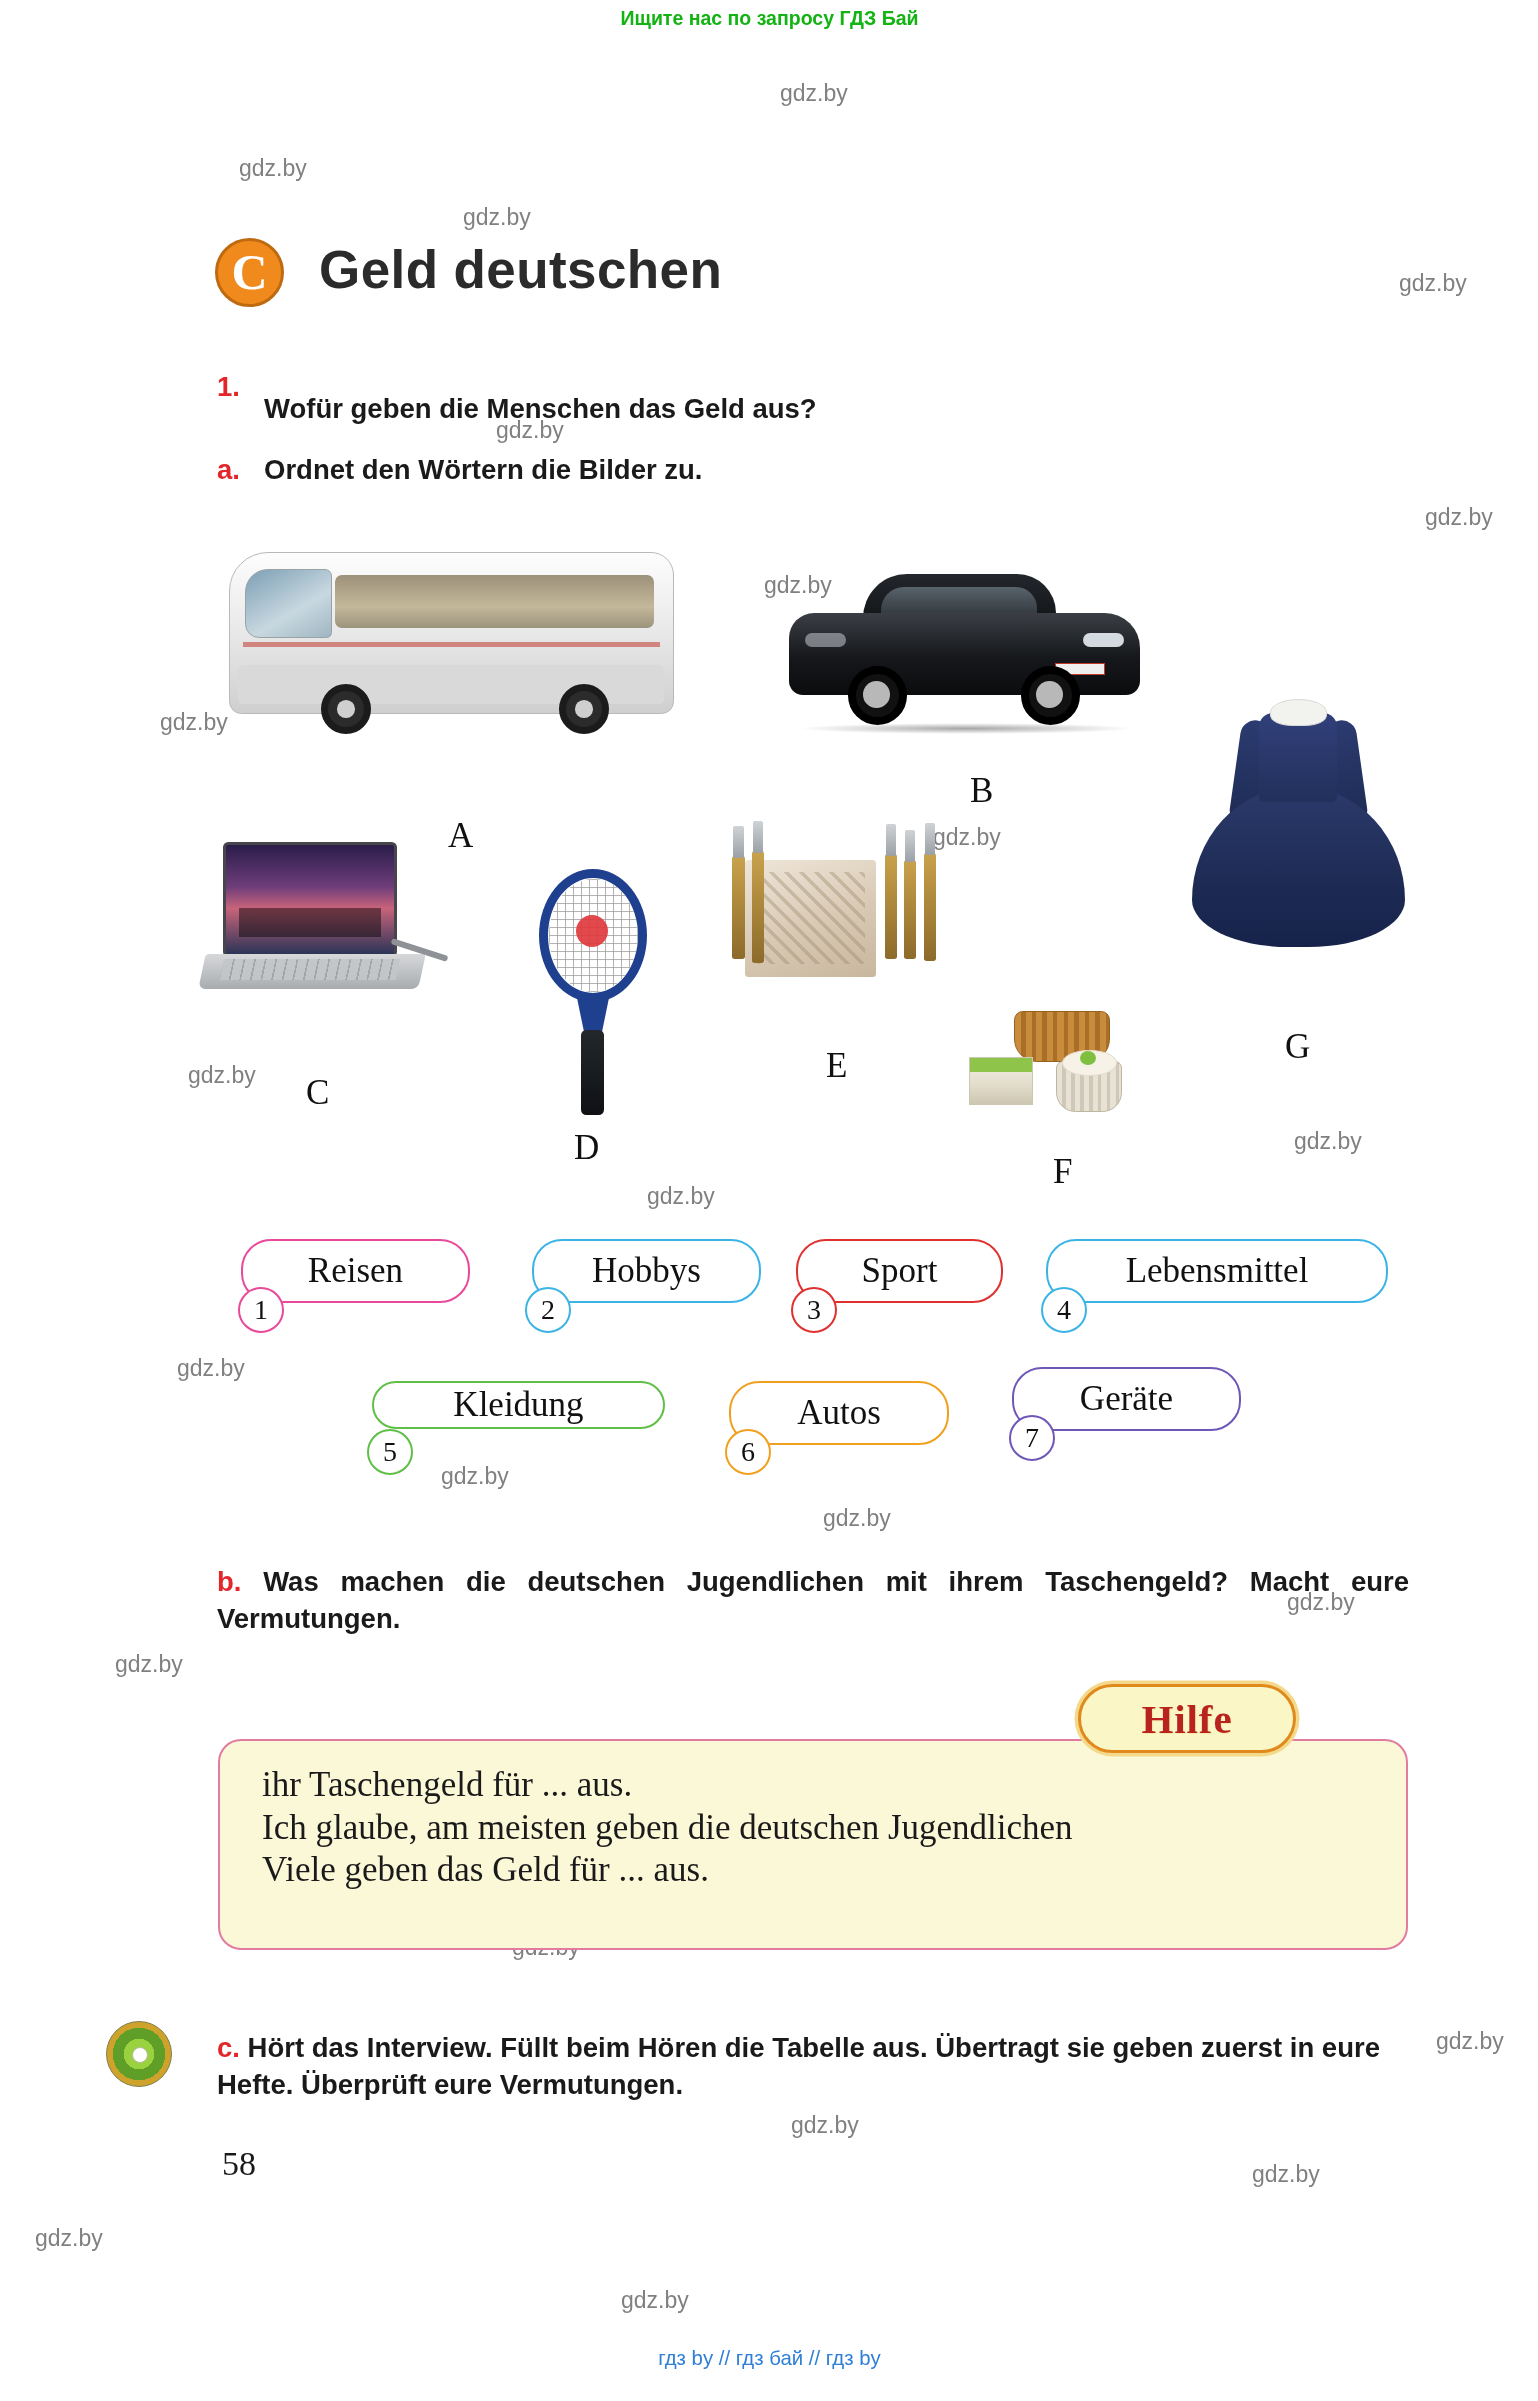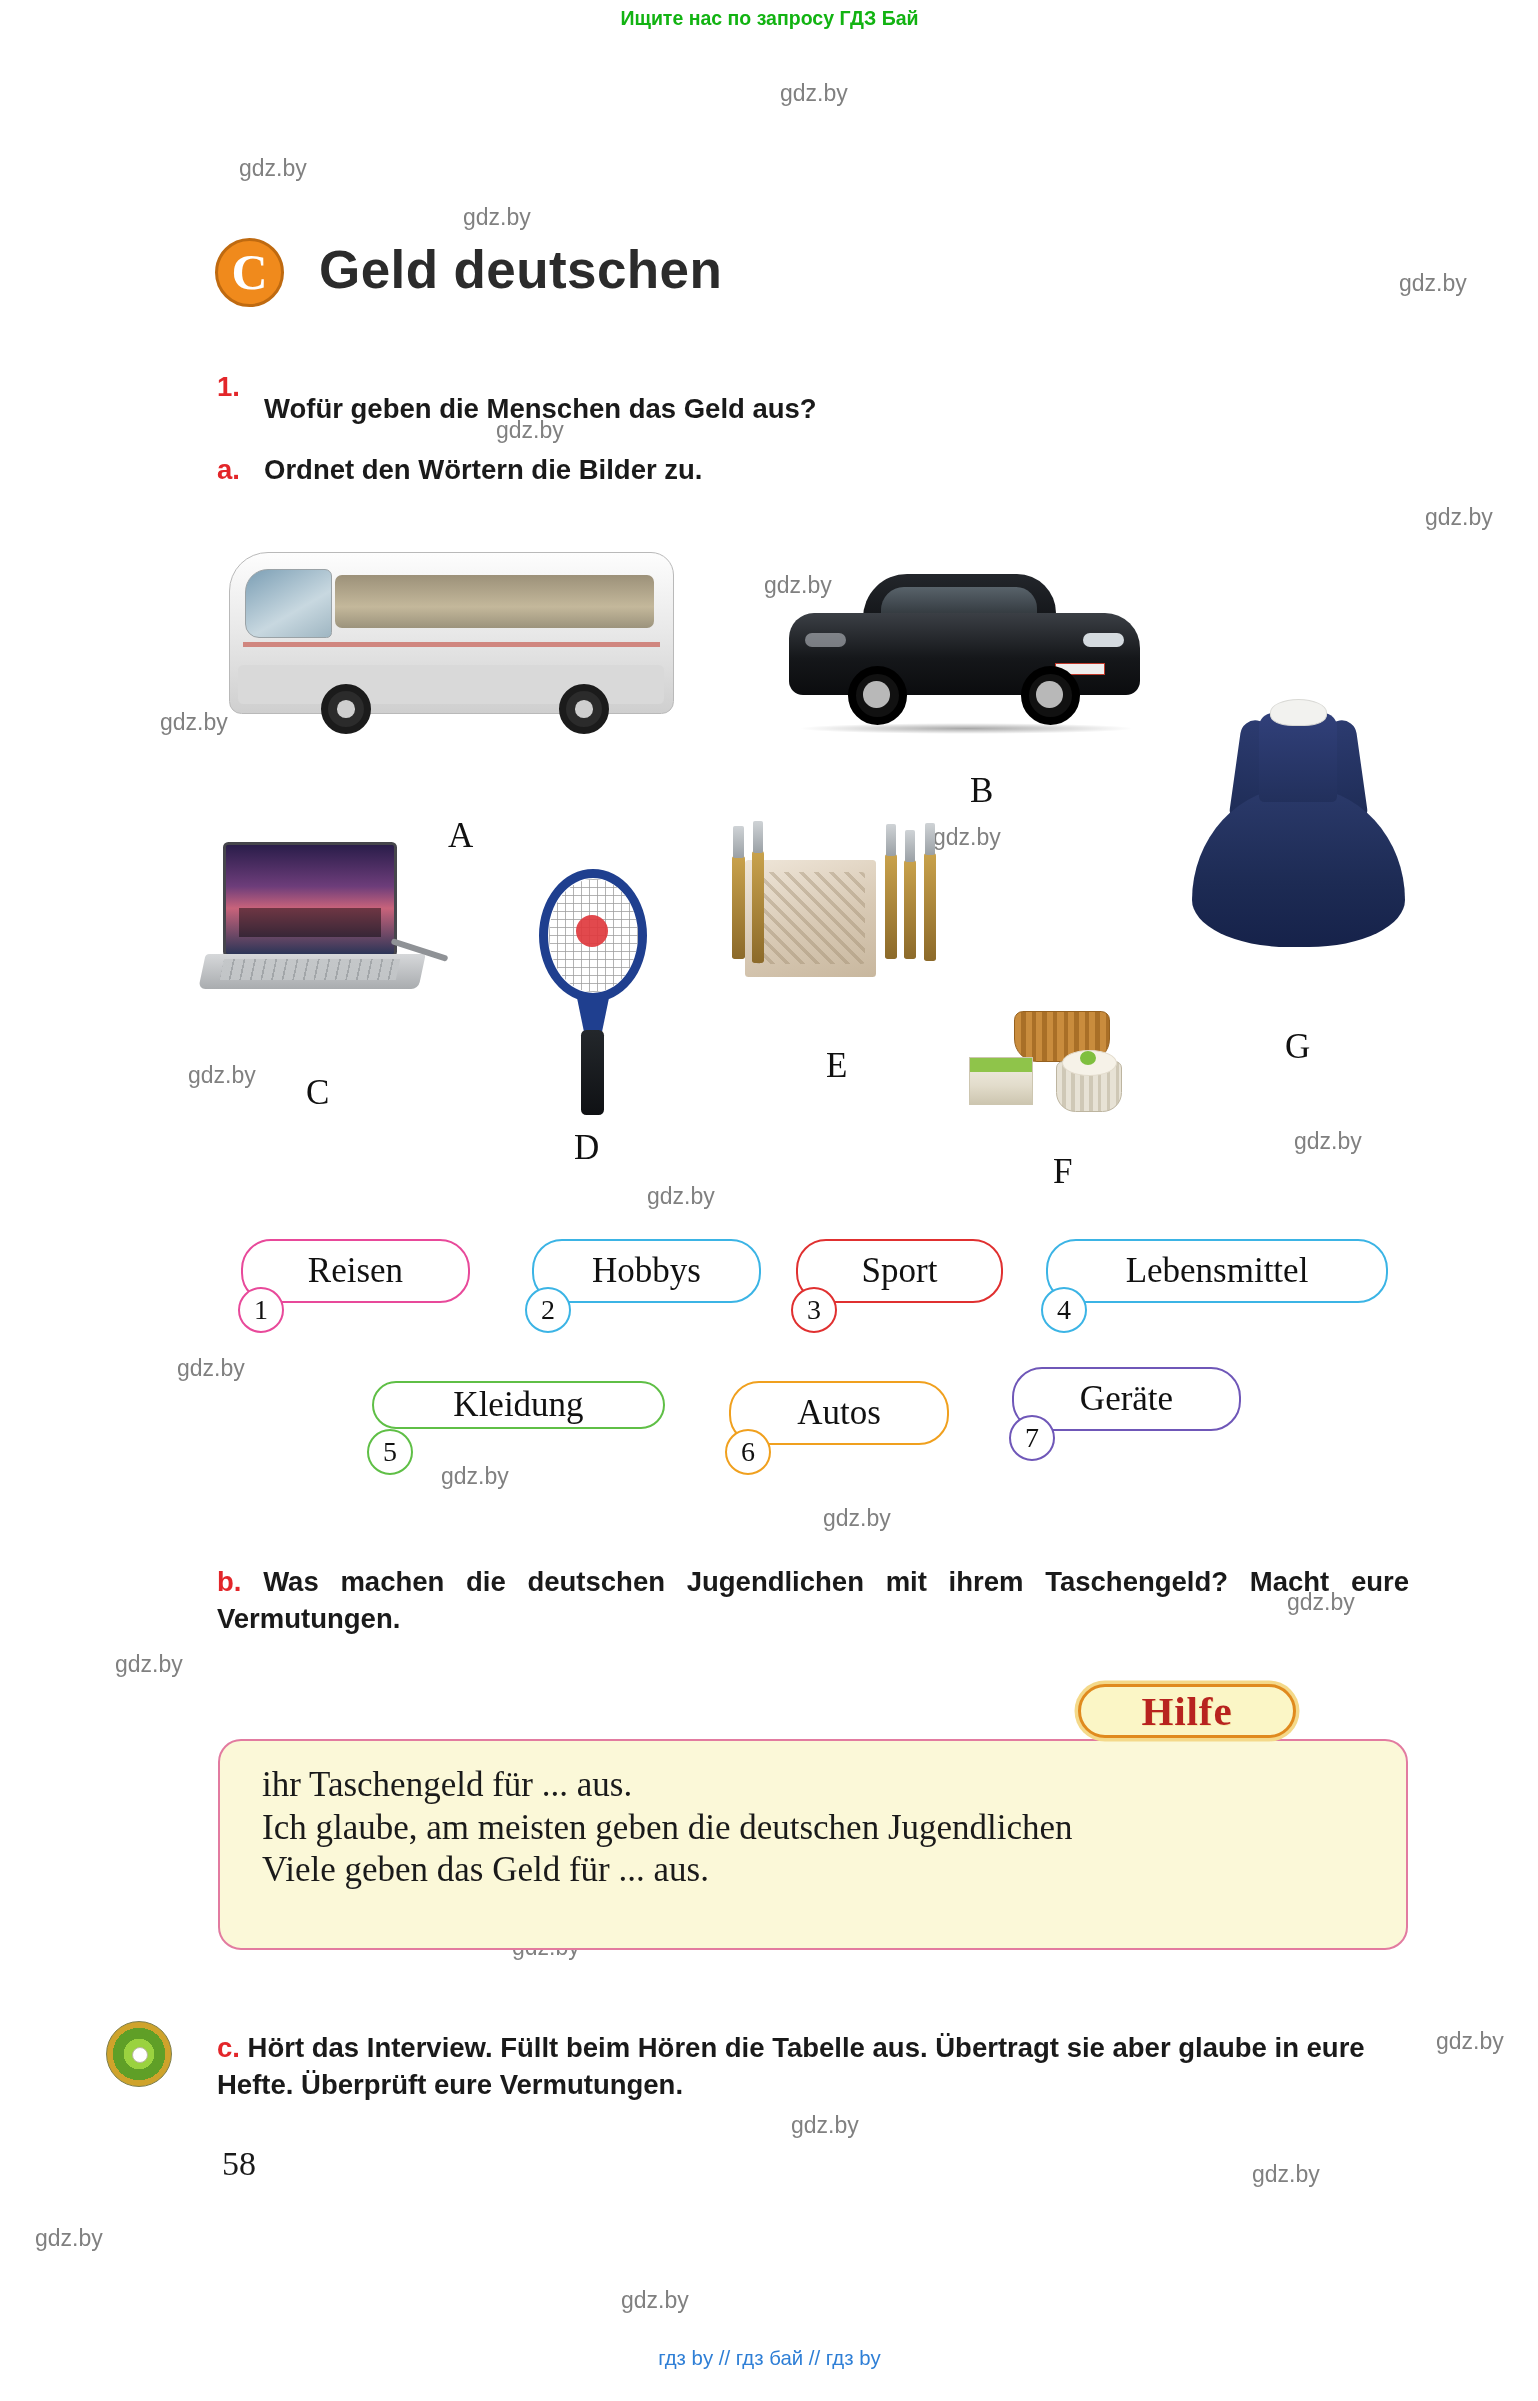--- a/index.html
+++ b/index.html
@@ -507,21 +507,21 @@
     font-family: "Liberation Serif", serif;
     font-size: 35px;
     line-height: 1.22;
     color: #1a1a1a;
   }
   .hilfe-tab {
     position: absolute;
     left: 1078px;
     top: 1684px;
     width: 218px;
-    height: 54px;
+    height: 69px;
     border-radius: 35px;
     background: #fbf6c6;
     border: 3.5px solid #e08a1e;
     box-shadow: 0 0 0 3.5px #f4d98a;
     box-sizing: border-box;
     display: flex;
     align-items: center;
     justify-content: center;
   }
   .hilfe-tab span {
@@ -759,19 +759,19 @@
   </div>
   <div class="hilfe-text">
     <div>ihr Taschengeld für ... aus.</div>
     <div>Ich glaube, am meisten geben die deutschen Jugendlichen</div>
     <div>Viele geben das Geld für ... aus.</div>
   </div>
 
   <div class="cd"></div>
   <div class="task-c-block">
     <span class="lbl">c.</span>
-    <span>Hört das Interview. Füllt beim Hören die Tabelle aus. Übertragt sie aber glaube in eure Hefte. Überprüft eure Vermutungen.</span>
+    <span>Hört das Interview. Füllt beim Hören die Tabelle aus. Übertragt sie geben zuerst in eure Hefte. Überprüft eure Vermutungen.</span>
   </div>
 
   <div class="page-num">58</div>
 
 </div>
 
 
 </body></html>

